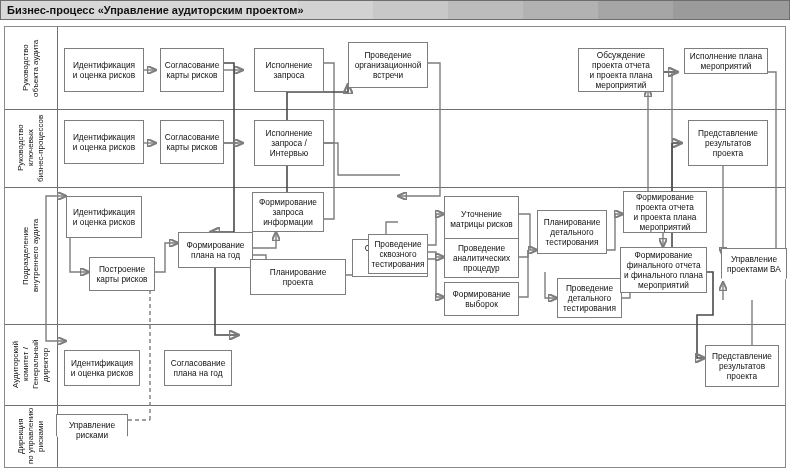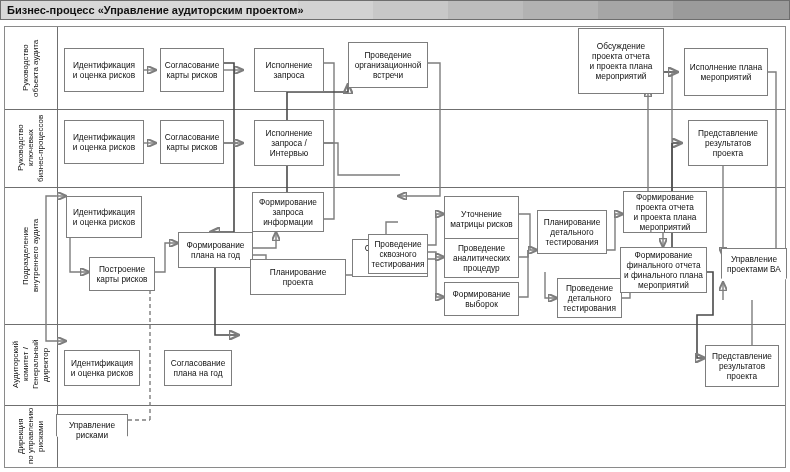--- a/index.html
+++ b/index.html
@@ -165,22 +165,22 @@
     <path class="dash" d="M150,420 L150,289"></path>
     <path class="dash" d="M128,420 L150,420"></path>
     <path class="dash" d="M122,289 L150,289"></path>
     <path d="M122,289 L122,280" marker-end="url(#ah)"></path>
   </svg>
 
   <div class="pbox" style="left:64px;top:48px;width:80px;height:44px;">Идентификация<br>и оценка рисков</div>
   <div class="pbox" style="left:160px;top:48px;width:64px;height:44px;">Согласование<br>карты рисков</div>
   <div class="pbox" style="left:254px;top:48px;width:70px;height:44px;">Исполнение<br>запроса</div>
   <div class="pbox" style="left:348px;top:42px;width:80px;height:46px;">Проведение<br>организационной<br>встречи</div>
-  <div class="pbox" style="left:578px;top:28px;width:86px;height:66px;">Обсуждение<br>проекта отчета<br>и проекта плана<br>мероприятий</div>
-  <div class="pbox" style="left:684px;top:48px;width:84px;height:48px;">Исполнение плана<br>мероприятий</div>
+  <div class="pbox" style="left:578px;top:48px;width:86px;height:44px;">Обсуждение<br>проекта отчета<br>и проекта плана<br>мероприятий</div>
+  <div class="pbox" style="left:684px;top:48px;width:84px;height:26px;">Исполнение плана<br>мероприятий</div>
 
   <div class="pbox" style="left:64px;top:120px;width:80px;height:44px;">Идентификация<br>и оценка рисков</div>
   <div class="pbox" style="left:160px;top:120px;width:64px;height:44px;">Согласование<br>карты рисков</div>
   <div class="pbox" style="left:254px;top:120px;width:70px;height:46px;">Исполнение<br>запроса /<br>Интервью</div>
   <div class="pbox" style="left:688px;top:120px;width:80px;height:46px;">Представление<br>результатов<br>проекта</div>
 
   <div class="pbox" style="left:66px;top:196px;width:76px;height:42px;">Идентификация<br>и оценка рисков</div>
   <div class="pbox" style="left:89px;top:257px;width:66px;height:34px;">Построение<br>карты рисков</div>
   <div class="pbox" style="left:178px;top:232px;width:75px;height:36px;">Формирование<br>плана на год</div>
   <div class="pbox" style="left:252px;top:192px;width:72px;height:40px;">Формирование<br>запроса<br>информации</div>

